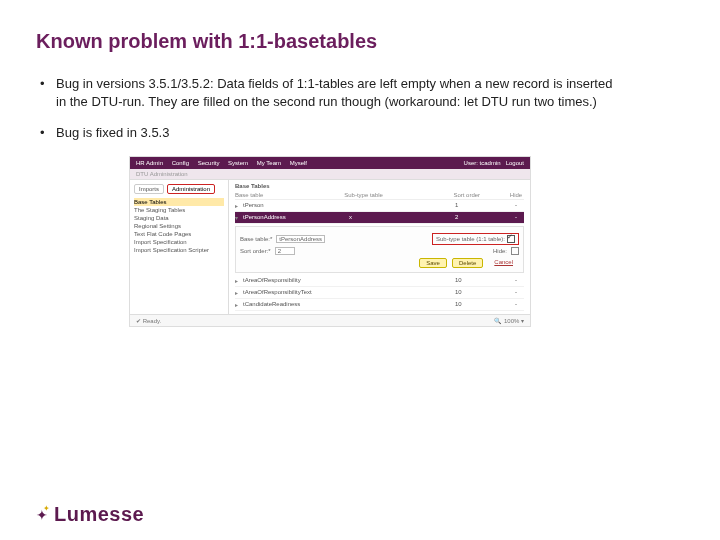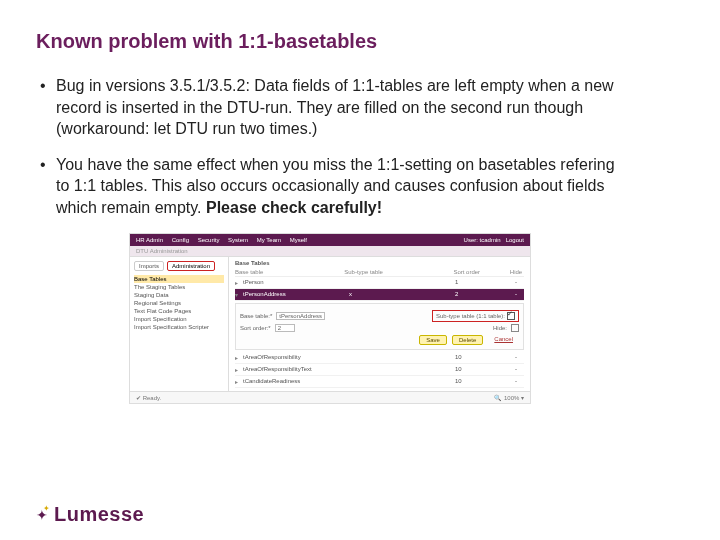--- a/index.html
+++ b/index.html
@@ -1,18 +1,18 @@
 <!DOCTYPE html>
 <html><head>
 <meta charset="utf-8">
 <style>
 html,body{margin:0;padding:0;width:720px;height:540px;background:#fff;font-family:Verdana,Arial,sans-serif;color:#333;overflow:hidden}
 .slide{position:relative;width:660px;height:540px;box-sizing:border-box;padding:30px 36px 0 36px}
 .title{color:#6b1e5d;font-size:20px;font-weight:600;margin:0 0 22px 0}
-ul.bullets{margin:0 0 0 2px;padding:0;list-style:none;font-size:16px;line-height:1.35;color:#222}
+ul.bullets{margin:0 0 0 2px;padding:0;list-style:none;font-size:13px;line-height:1.35;color:#222}
 ul.bullets>li{position:relative;padding-left:18px;margin-bottom:14px}
 ul.bullets>li::before{content:"•";position:absolute;left:2px;top:0;color:#222}
 .emph{font-weight:700}
 .shot{margin:8px auto 0 auto;width:400px;border:1px solid #ddd;font-size:6px;color:#555;background:#fff}
 .topbar{background:#5c1a4f;color:#fff;display:flex;justify-content:space-between;padding:3px 6px;font-size:6px}
 .topbar .navs span{margin-right:7px}
 .crumb{background:#efe6ed;color:#999;padding:2px 6px;border-bottom:1px solid #ddd}
 .body{display:flex}
 .side{width:90px;border-right:1px solid #ddd;padding:4px}
 .tabrow{display:flex;gap:3px;margin-bottom:4px}
@@ -46,21 +46,21 @@
 .logo-text{color:#5c1a4f;font-size:20px;font-weight:600;letter-spacing:.5px}
 </style>
 </head>
 <body>
 <div class="slide">
 
 <h1 class="title">Known problem with 1:1-basetables</h1>
 
 <ul class="bullets">
   <li>Bug in versions 3.5.1/3.5.2: Data fields of 1:1-tables are left empty when a new record is inserted in the DTU-run. They are filled on the second run though (workaround: let DTU run two times.)</li>
-  <li><span>You have the same effect when you miss the 1:1-setting on basetables refering to 1:1 tables. This also occurs occasionally and causes confusion about fields which remain empty. </span><span class="emph">Please check carefully!</span></li>
+  <li>Bug is fixed in 3.5.3</li>
 </ul>
 
 <div class="shot">
   <div class="topbar">
     <div class="navs">
       <span>HR Admin</span>
       <span>Config</span>
       <span>Security</span>
       <span>System</span>
       <span>My Team</span>

